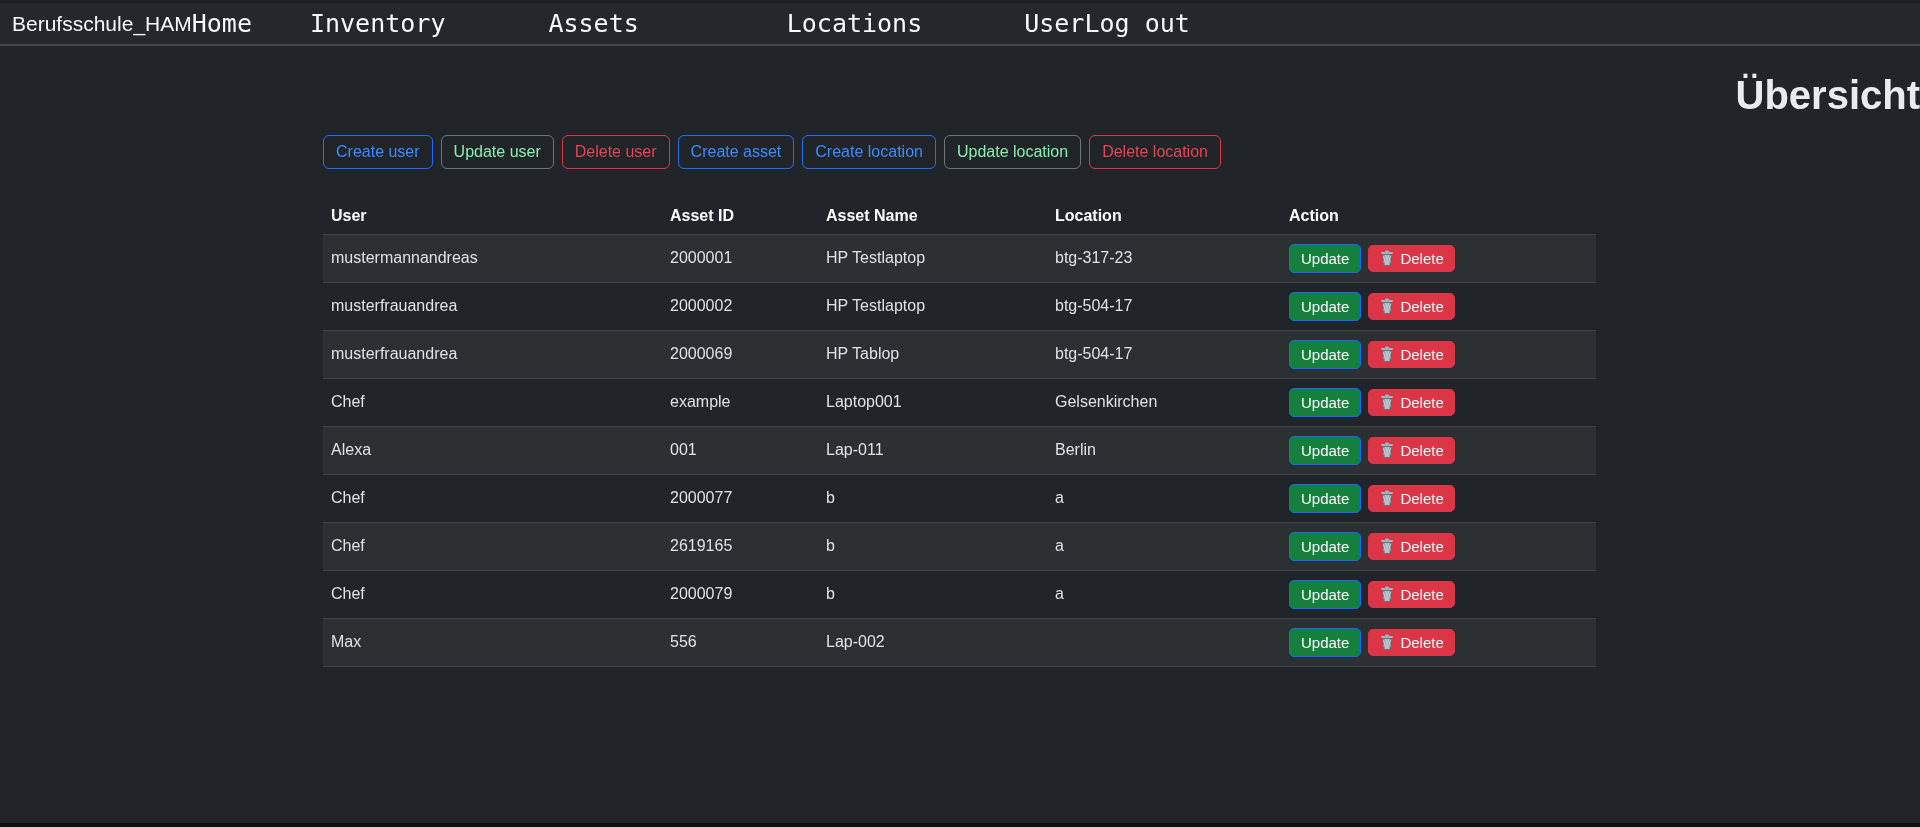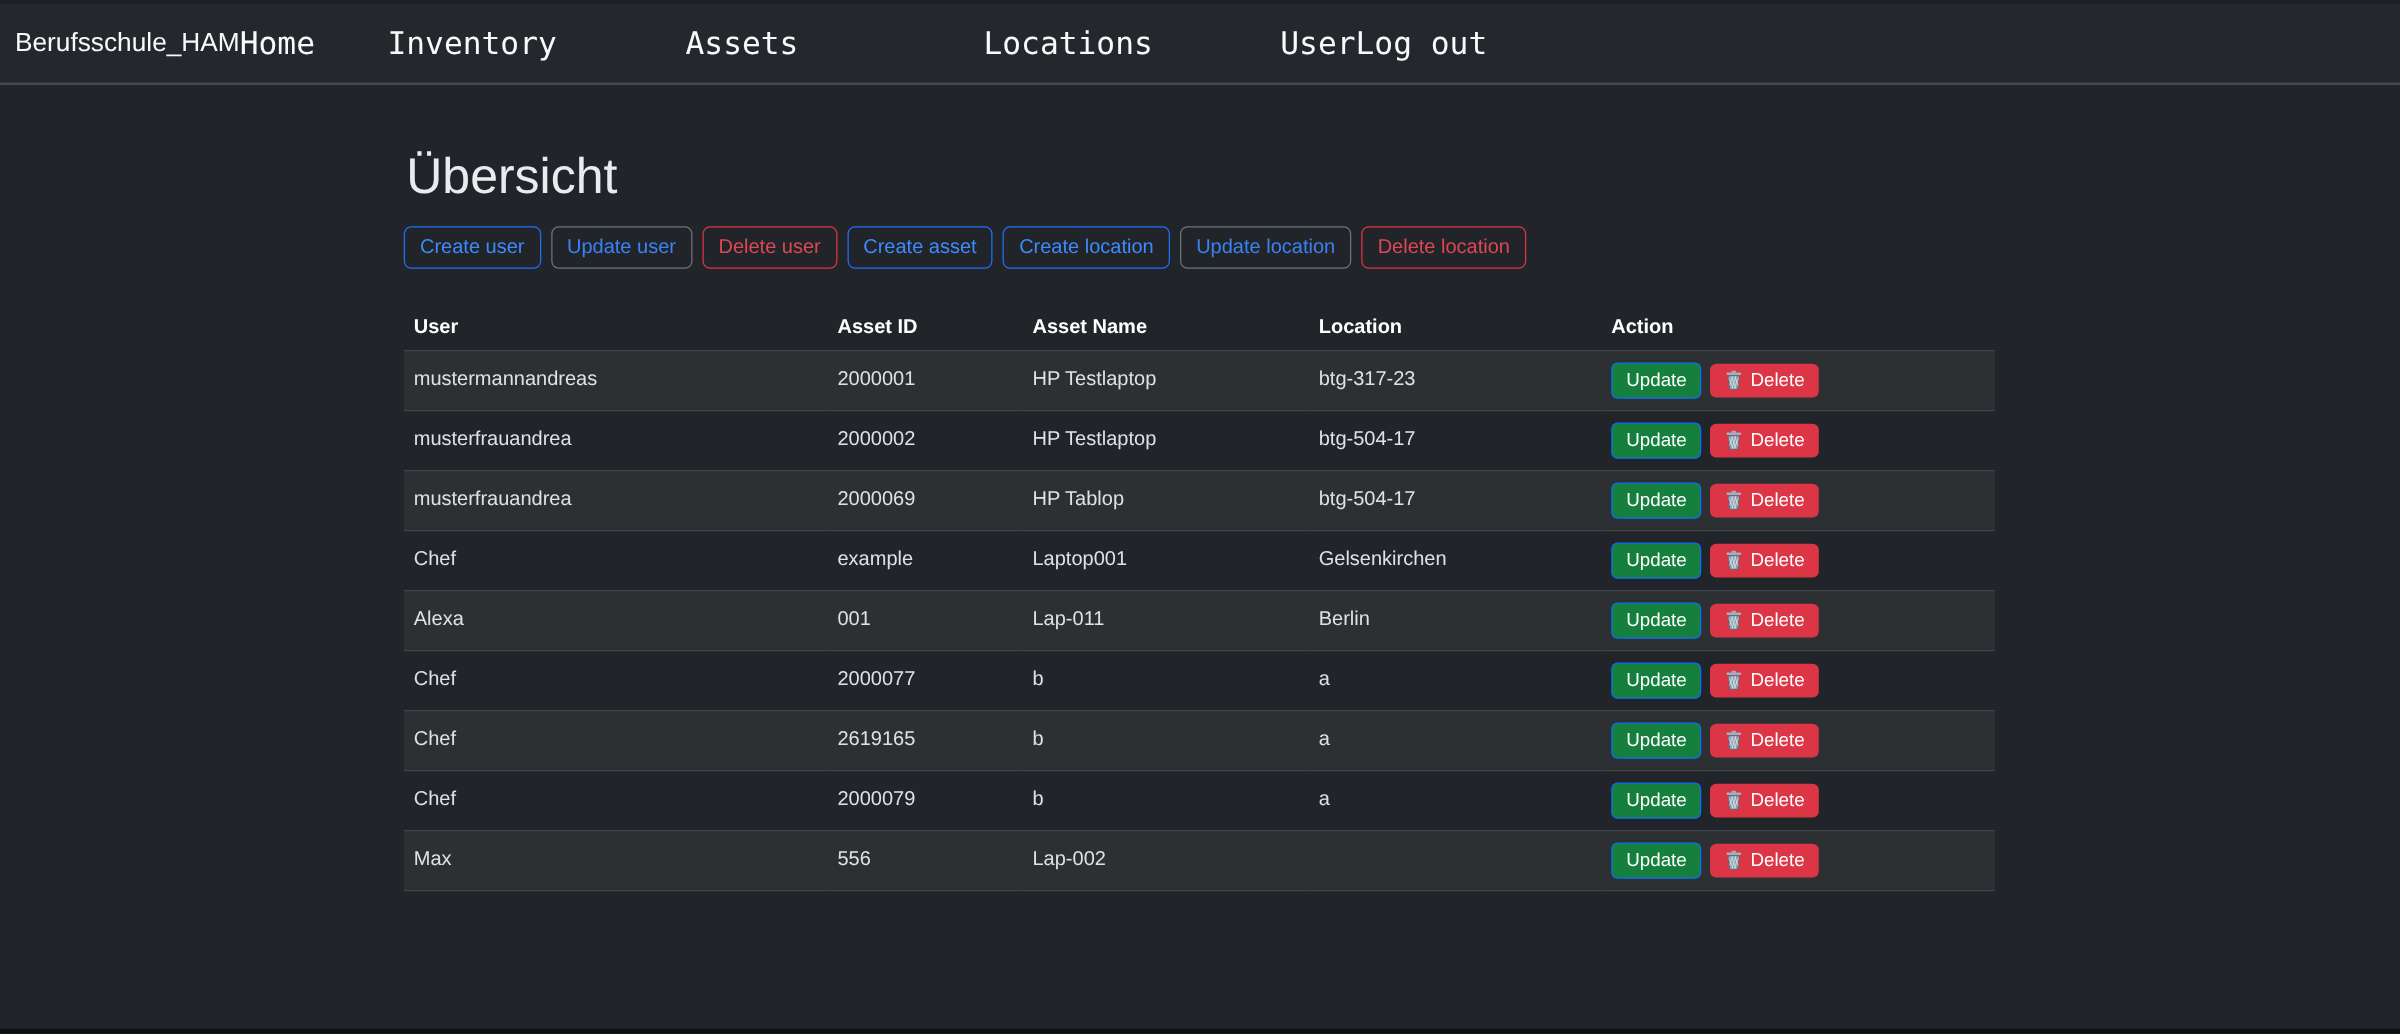--- a/index.html
+++ b/index.html
@@ -8,21 +8,21 @@
     width: 1920px; height: 827px;
     background: #212529;
     color: #dee2e6;
     font-family: "Liberation Sans", sans-serif;
     overflow: hidden;
     position: relative;
   }
 
   
   .topbar {
-    height: 68px;
+    height: 46px;
     background: #24282d;
     border-top: 3px solid #1b1e22;
     border-bottom: 2px solid #45494e;
     display: flex;
     align-items: center;
     padding-left: 12px;
   }
   .brand {
     font-size: 21px;
     color: #f8f9fa;
@@ -43,39 +43,40 @@
   .nav-list li:nth-child(2) { margin-left: 58px; }
   .nav-list li:nth-child(3) { margin-left: 103px; }
   .nav-list li:nth-child(4) { margin-left: 148px; }
   .nav-list li:nth-child(5) { margin-left: 102px; }
   .nav-list li:nth-child(6) { }
 
   
   .main { padding-left: 323px; }
   h1.page-title {
     font-size: 40px;
-    font-weight: 400;
+    font-weight: 700;
     color: #e9ecef;
-    margin: 51px 0 0 2px;
+    margin: 27px 0 0 2px;
+    text-align: right;
   }
 
   .toolbar { margin-top: 17px; display: flex; gap: 8px; }
   .btn-outline {
     background: transparent;
     border: 1px solid;
     border-radius: 6px;
     padding: 6px 12px;
     font-size: 16px;
     font-family: inherit;
     line-height: 1.25;
     cursor: pointer;
     white-space: nowrap;
   }
   .btn-outline.primary   { color: #3d8bfd; border-color: #1f6ffb; }
-  .btn-outline.secondary { color: #3b82f6; border-color: #6c757d; text-align: center; }
+  .btn-outline.secondary { color: #86efac; border-color: #6c757d; text-align: center; }
   .btn-outline.danger    { color: #e04653; border-color: #dc3545; }
 
   
   table.asset-table {
     margin-top: 29px;
     width: 1273px;
     border-collapse: collapse;
     font-size: 16px;
   }
   .asset-table thead th {

